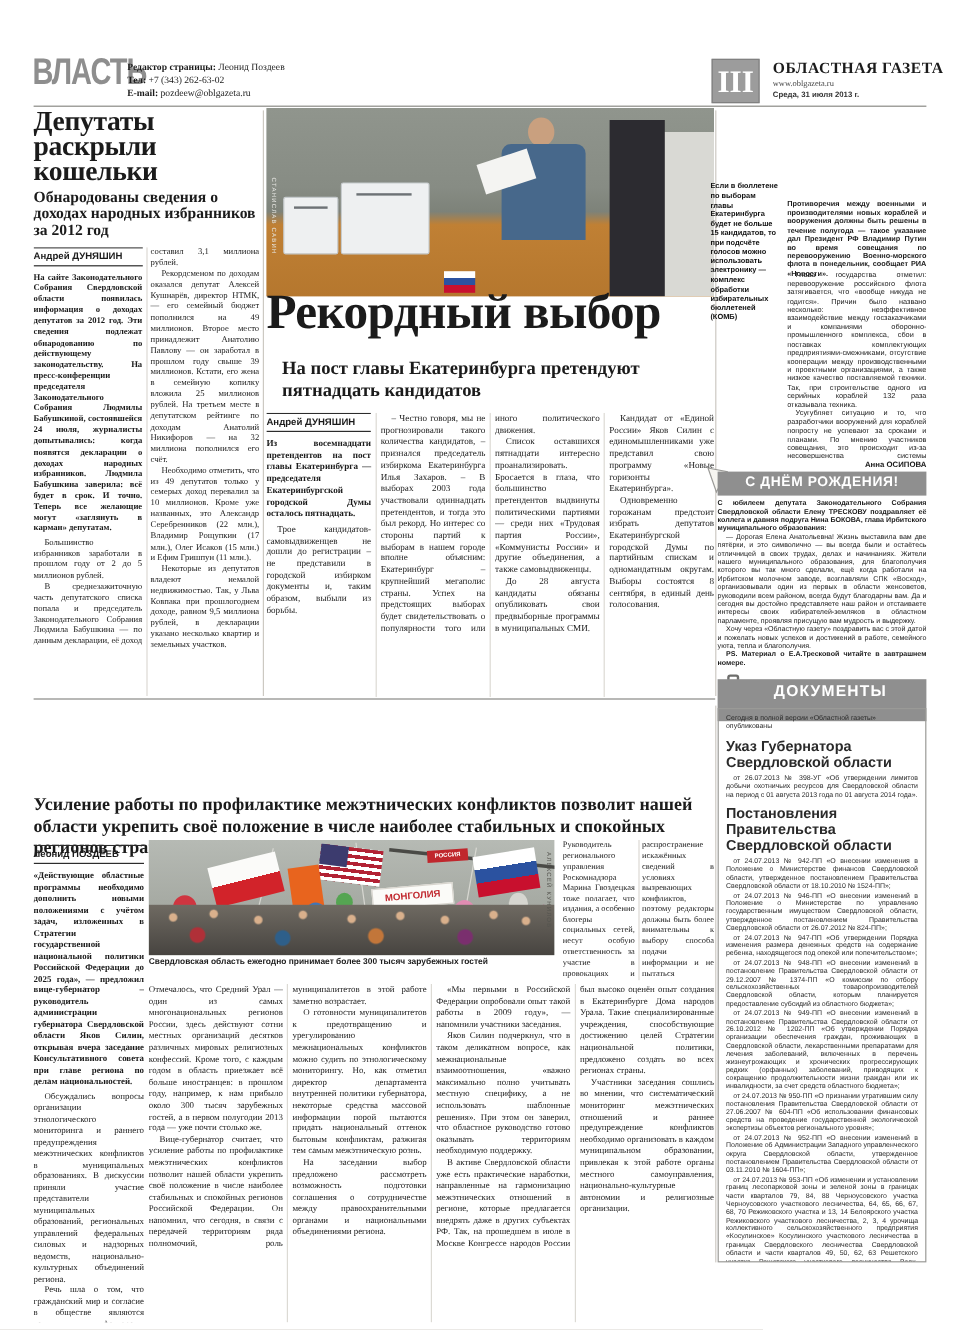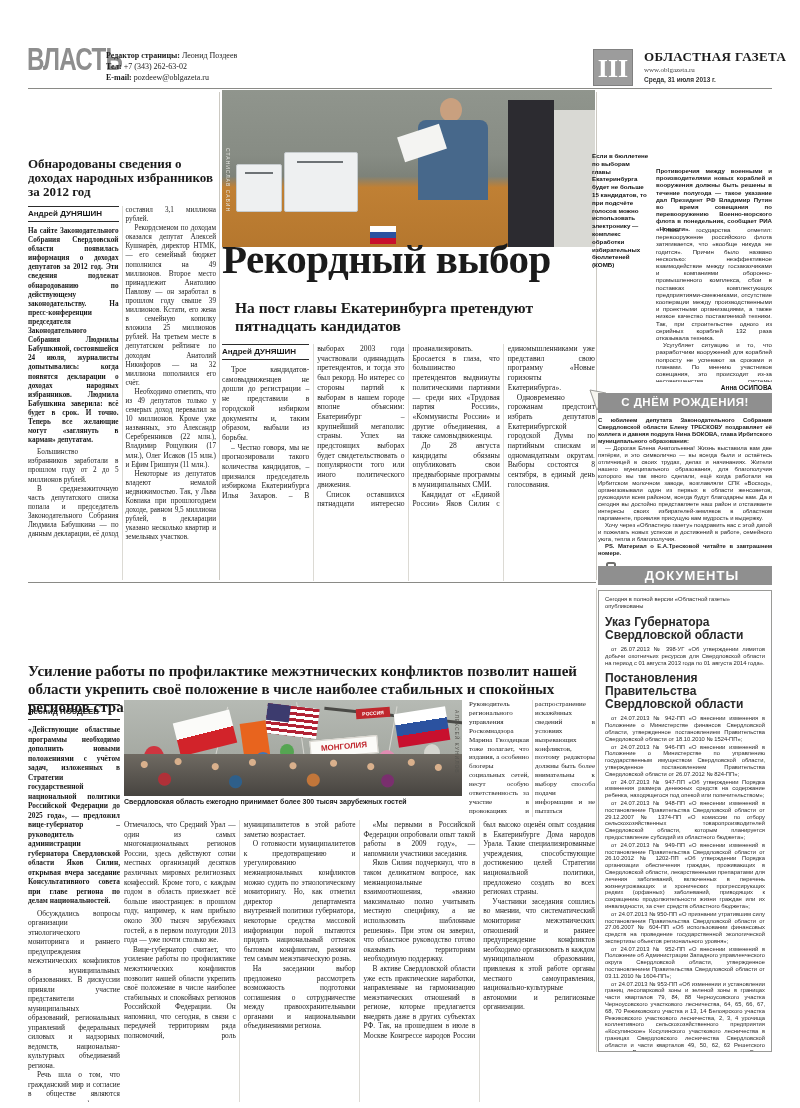--- a/index.html
+++ b/index.html
@@ -43,21 +43,21 @@
   .navy-b{left:656px;top:226px;width:116px;height:156px;font-size:6.1px;line-height:7.2px;overflow:hidden;}
   .navy-b p{text-indent:7px;margin:0;text-align:justify;}
   .navy-sig{left:656px;top:384px;width:116px;font:bold 6.5px "Liberation Sans",sans-serif;text-align:right;}
   .bd-banner{left:598px;top:393px;width:174px;height:20px;background:#8f8f8f;color:#fff;
              font:bold 11.5px/18px "Liberation Sans",sans-serif;text-align:center;letter-spacing:.5px;}
   .bd-flag{left:588px;top:388px;}
   .bd-text{left:598px;top:417px;width:174px;font-size:5.9px;line-height:7px;}
   .bd-text p{margin:0;text-indent:7px;text-align:justify;}
   .bd-text p.bd-intro{font-weight:bold;text-indent:0;}
   .bd-text p.bd-ps{font-weight:bold;}
-  .doc-banner{left:598px;top:566px;width:174px;height:19px;background:#8f8f8f;color:#fff;
+  .doc-banner{left:598px;top:566px;width:174px;height:35px;background:#8f8f8f;color:#fff;
               font:bold 13px/19px "Liberation Sans",sans-serif;letter-spacing:1px;text-align:center;
               padding-left:14px;box-sizing:border-box;}
   .doc-icon{left:599px;top:560px;}
   .doc-box{left:598px;top:590px;width:174px;height:462px;border:1px solid #9a9a97;box-sizing:border-box;
            padding:5px 6px;overflow:hidden;}
   .doc-intro{font-size:5.8px;line-height:7px;margin:0 0 2px;}
   .doc-h{font:bold 12px/13px "Liberation Sans",sans-serif;margin:6px 0 4px;}
   .doc-box p.item{font-size:5.8px;line-height:6.8px;margin:0 0 1px;text-indent:6px;text-align:justify;}
   .doc-box{font-family:"Liberation Sans","DejaVu Sans",sans-serif;color:#2a2a2a;}
   
@@ -126,20 +126,21 @@
   <div class="abs paper-name">ОБЛАСТНАЯ ГАЗЕТА</div>
   <div class="abs paper-site">www.oblgazeta.ru</div>
   <div class="abs paper-date">Среда, 31 июля 2013 г.</div>
   <div class="abs rule" style="left:28px;top:88px;width:744px;height:1px;"></div>
 
   <div class="abs vrule" style="left:219px;top:92px;height:488px;"></div>
   <div class="abs vrule" style="left:596px;top:92px;height:488px;"></div>
   <div class="abs vrule" style="left:596px;top:588px;height:464px;"></div>
   <div class="abs rule" style="left:28px;top:582px;width:568px;height:1px;"></div>
 
+  <div class="abs dep-h">Депутаты раскрыли кошельки</div>
   <div class="abs dep-s">Обнародованы сведения о доходах народных избранников за 2012 год</div>
   <div class="abs dep-b art">
     <div class="byline">Андрей ДУНЯШИН</div>
     <p class="lead">На сайте Законодательного Собрания Свердловской области появилась информация о доходах депутатов за 2012 год. Эти сведения подлежат обнародованию по действующему законодательству. На пресс-конференции председателя Законодательного Собрания Людмилы Бабушкиной, состоявшейся 24 июля, журналисты допытывались: когда появятся декларации о доходах народных избранников. Людмила Бабушкина заверила: всё будет в срок. И точно. Теперь все желающие могут «заглянуть в карман» депутатам.</p>
     <p>Большинство избранников заработали в прошлом году от 2 до 5 миллионов рублей.</p>
     <p>В среднезажиточную часть депутатского списка попала и председатель Законодательного Собрания Людмила Бабушкина — по данным декларации, её доход составил 3,1 миллиона рублей.</p>
     <p>Рекордсменом по доходам оказался депутат Алексей Кушнарёв, директор НТМК, — его семейный бюджет пополнился на 49 миллионов. Второе место принадлежит Анатолию Павлову — он заработал в прошлом году свыше 39 миллионов. Кстати, его жена в семейную копилку вложила 25 миллионов рублей. На третьем месте в депутатском рейтинге по доходам Анатолий Никифоров — на 32 миллиона пополнился его счёт.</p>
     <p>Необходимо отметить, что из 49 депутатов только у семерых доход перевалил за 10 миллионов. Кроме уже названных, это Александр Серебренников (22 млн.), Владимир Рощупкин (17 млн.), Олег Исаков (15 млн.) и Ефим Гришпун (11 млн.).</p>
     <p>Некоторые из депутатов владеют немалой недвижимостью. Так, у Льва Ковпака при прошлогоднем доходе, равном 9,5 миллиона рублей, в декларации указано несколько квартир и земельных участков.</p>
   </div>
@@ -157,20 +158,21 @@
         <div class="slot" style="left:8px;top:7px;width:28px;"></div>
       </div>
     <div class="tric" style="left:148px;top:136px;width:26px;height:18px;"></div>
     <span class="vcred" style="left:3px;top:58px;">СТАНИСЛАВ САВИН</span>
   </div>
 
   <div class="abs rec-h">Рекордный выбор</div>
   <div class="abs rec-s">На пост главы Екатеринбурга претендуют пятнадцать кандидатов</div>
   <div class="abs rec-b art">
     <div class="byline">Андрей ДУНЯШИН</div>
+    <p class="lead">Из восемнадцати претендентов на пост главы Екатеринбурга — председателя Екатеринбургской городской Думы осталось пятнадцать.</p>
     <p>Трое кандидатов-самовыдвиженцев не дошли до регистрации – не представили в городской избирком документы и, таким образом, выбыли из борьбы.</p>
     <p>– Честно говоря, мы не прогнозировали такого количества кандидатов, – признался председатель избиркома Екатеринбурга Илья Захаров. – В выборах 2003 года участвовали одиннадцать претендентов, и тогда это был рекорд. Но интерес со стороны партий к выборам в нашем городе вполне объясним: Екатеринбург – крупнейший мегаполис страны. Успех на предстоящих выборах будет свидетельствовать о популярности того или иного политического движения.</p>
     <p>Список оставшихся пятнадцати интересно проанализировать. Бросается в глаза, что большинство претендентов выдвинуты политическими партиями — среди них «Трудовая партия России», «Коммунисты России» и другие объединения, а также самовыдвиженцы.</p>
     <p>До 28 августа кандидаты обязаны опубликовать свои предвыборные программы в муниципальных СМИ.</p>
     <p>Кандидат от «Единой России» Яков Силин с единомышленниками уже представил свою программу «Новые горизонты Екатеринбурга».</p>
     <p>Одновременно горожанам предстоит избрать депутатов Екатеринбургской городской Думы по партийным спискам и одномандатным округам. Выборы состоятся 8 сентября, в единый день голосования.</p>
   </div>
 
   <div class="abs cap-main">Если в бюллетене по выборам главы Екатеринбурга будет не больше 15 кандидатов, то при подсчёте голосов можно использовать электронику — комплекс обработки избирательных бюллетеней (КОМБ)</div>
 

